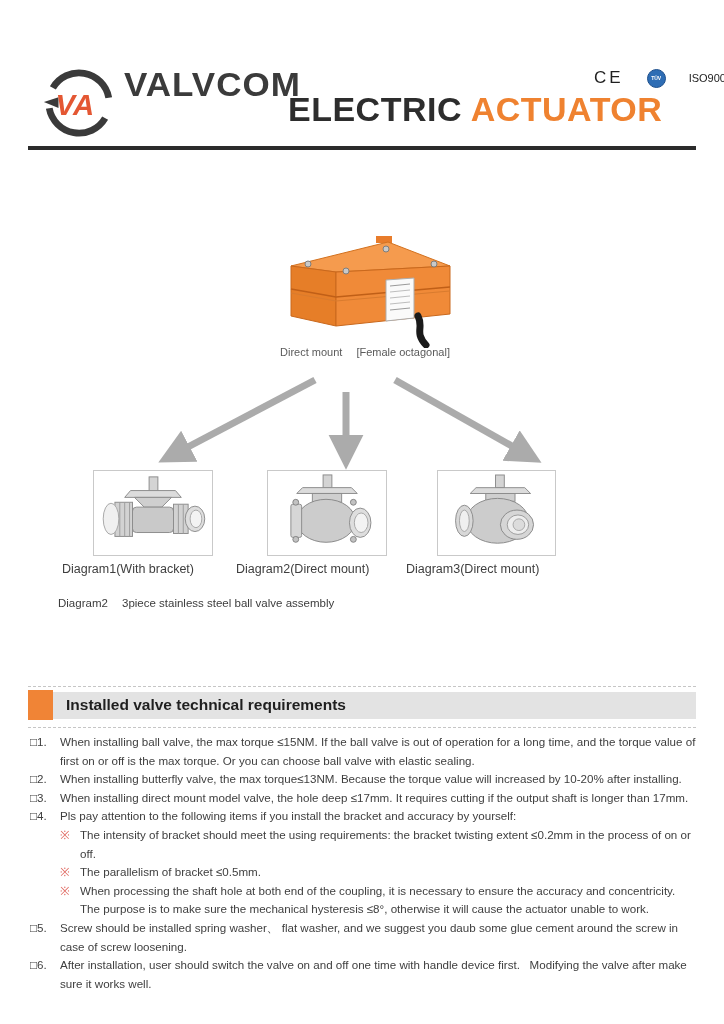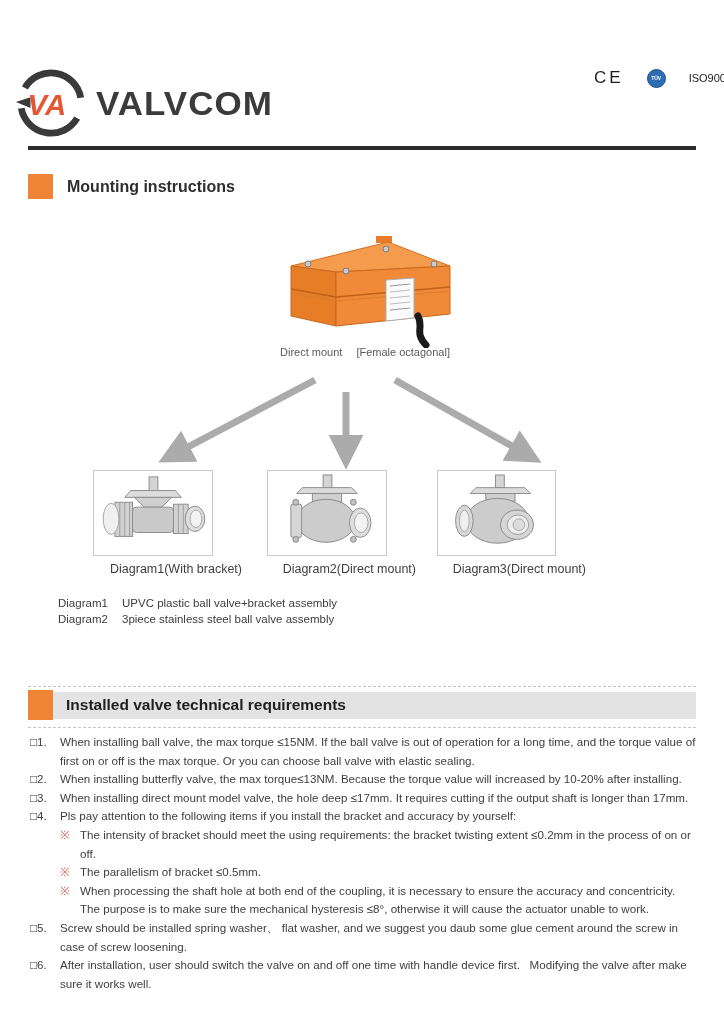--- a/index.html
+++ b/index.html
@@ -1,21 +1,21 @@
 <!DOCTYPE html>
 <html><head>
 <meta charset="utf-8">
 <style>
   html,body{margin:0;padding:0;background:#ffffff;}
   .page{
     position:relative;width:724px;height:1024px;background:#ffffff;overflow:hidden;
     font-family:"Liberation Sans",sans-serif;color:#3e3e3e;
   }
   
-  .logo-wrap{position:absolute;left:12px;top:64px;display:flex;align-items:center;}
+  .logo-wrap{position:absolute;left:40px;top:64px;display:flex;align-items:flex-start;}
   .brand{font-weight:bold;font-size:35px;letter-spacing:1px;color:#3b3b3b;margin-left:6px;transform:scaleY(.96);}
   .page-title{position:absolute;left:288px;top:90px;font-weight:bold;font-size:34px;letter-spacing:.5px;white-space:nowrap;}
   .page-title .t-dark{color:#2d2d2d;}
   .page-title .t-orange{color:#ef8230;}
   .certs{position:absolute;left:594px;top:68px;display:flex;align-items:center;gap:23px;}
   .ce{font-size:17px;font-weight:500;letter-spacing:3px;color:#1f1f1f;}
   .tuv{width:17px;height:17px;border-radius:50%;background:#2e6db4;border:1px solid #1d4f8c;
        display:flex;align-items:center;justify-content:center;color:#fff;font-size:5px;font-weight:bold;}
   .iso{font-size:11px;font-weight:normal;color:#222;}
   .header-rule{position:absolute;left:28px;top:146px;width:668px;height:4px;background:#2b2b2b;}
@@ -25,21 +25,21 @@
   .sec1-title{margin-left:14px;font-weight:bold;font-size:16px;color:#2e2e2e;}
   
   .actuator{position:absolute;left:266px;top:228px;width:192px;height:120px;}
   .act-caption{position:absolute;left:250px;top:346px;width:230px;display:flex;justify-content:center;gap:14px;
                font-size:11px;color:#5a5a5a;}
   
   .arrows{position:absolute;left:85px;top:372px;width:555px;height:100px;}
   .dbox{position:absolute;top:470px;height:84px;width:118px;border:1px solid #c9c9c9;background:#fff;
         display:flex;align-items:center;justify-content:center;}
   .dbox.b1{left:93px;} .dbox.b2{left:267px;} .dbox.b3{left:437px;width:117px;}
-  .dcap{position:absolute;top:562px;width:180px;text-align:right;font-size:12.5px;color:#3e3e3e;}
+  .dcap{position:absolute;top:562px;width:180px;text-align:left;font-size:12.5px;color:#3e3e3e;}
   .dcap.c1{left:62px;} .dcap.c2{left:236px;} .dcap.c3{left:406px;}
   
   .descs{position:absolute;left:58px;top:596px;font-size:11.5px;color:#3c3c3c;line-height:15.5px;}
   .desc-row{display:flex;}
   .desc-label{flex:0 0 64px;}
   
   .dash{position:absolute;left:28px;width:668px;border-top:1.5px dashed #c6c6c6;height:0;}
   .dash.top{top:686px;} .dash.bottom{top:727px;}
   .sec2-bar{position:absolute;left:28px;top:692px;width:668px;height:27px;background:#e3e3e3;}
   .sec2-sq{position:absolute;left:28px;top:690px;width:25px;height:30px;background:#f08436;}
@@ -62,35 +62,35 @@
   <div class="logo-wrap">
     <svg width="78" height="78" viewBox="0 0 80 80">
       <path d="M13.2,24.5 A31,31 0 0 1 70.5,34.6" fill="none" stroke="#3a3a3a" stroke-width="7"></path>
       <path d="M9.5,45.4 A31,31 0 0 0 66.8,55.5" fill="none" stroke="#3a3a3a" stroke-width="7"></path>
       <path d="M4,39 L19,34 L19,45 Z" fill="#3a3a3a"></path>
       <text x="16" y="52" font-size="30" font-weight="bold" font-style="italic" font-family="Liberation Sans, sans-serif" fill="#e45733">VA</text>
     </svg>
     <span class="brand">VALVCOM</span>
   </div>
 
+  <div class="page-title">
+    <span class="t-dark">ELECTRIC</span>
+    <span class="t-orange">ACTUATOR</span>
+  </div>
 
   <div class="certs">
     <span class="ce">CE</span>
     <span class="tuv">
       <span>TÜV</span>
     </span>
     <span class="iso">ISO9001</span>
   </div>
 
   <div class="header-rule"></div>
 
-  <div class="sec1-head">
-    <span class="sq"></span>
-    <span class="sec1-title">Mounting instructions</span>
-  </div>
 
   <svg class="actuator" viewBox="0 0 192 120">
     <rect x="110" y="8" width="16" height="7" fill="#e87c2b"></rect>
     <polygon points="70,44 25,38 122,14 184,38" fill="#f59b4e" stroke="#d2711f" stroke-width="1"></polygon>
     <polygon points="25,38 70,44 70,98 25,88" fill="#e67e28" stroke="#c9681d" stroke-width="1"></polygon>
     <polygon points="70,44 184,38 184,86 70,98" fill="#f08a38" stroke="#c9681d" stroke-width="1"></polygon>
     <polyline points="25,61 70,69 184,59" fill="none" stroke="#c05f17" stroke-width="1.6"></polyline>
     <polyline points="25,65 70,73 184,63" fill="none" stroke="#d97b2e" stroke-width="1"></polyline>
     <circle cx="42" cy="36" r="3" fill="#c9c9c9" stroke="#7d7d7d"></circle>
     <circle cx="120" cy="21" r="3" fill="#c9c9c9" stroke="#7d7d7d"></circle>
@@ -167,24 +167,20 @@
       <ellipse cx="82" cy="54" rx="6" ry="6" fill="#dcdcdc" stroke="#a8a8a8"></ellipse>
     </svg>
   </div>
 
   <div class="dcap c1">Diagram1(With bracket)</div>
   <div class="dcap c2">Diagram2(Direct mount)</div>
   <div class="dcap c3">Diagram3(Direct mount)</div>
 
   <div class="descs">
     <div class="desc-row">
-      <span class="desc-label">Diagram1</span>
-      <span>UPVC plastic ball valve+bracket assembly</span>
-    </div>
-    <div class="desc-row">
       <span class="desc-label">Diagram2</span>
       <span>3piece stainless steel ball valve assembly</span>
     </div>
   </div>
 
   <div class="dash top"></div>
   <div class="sec2-bar"></div>
   <div class="sec2-sq"></div>
   <div class="sec2-title">Installed valve technical requirements</div>
   <div class="dash bottom"></div>

